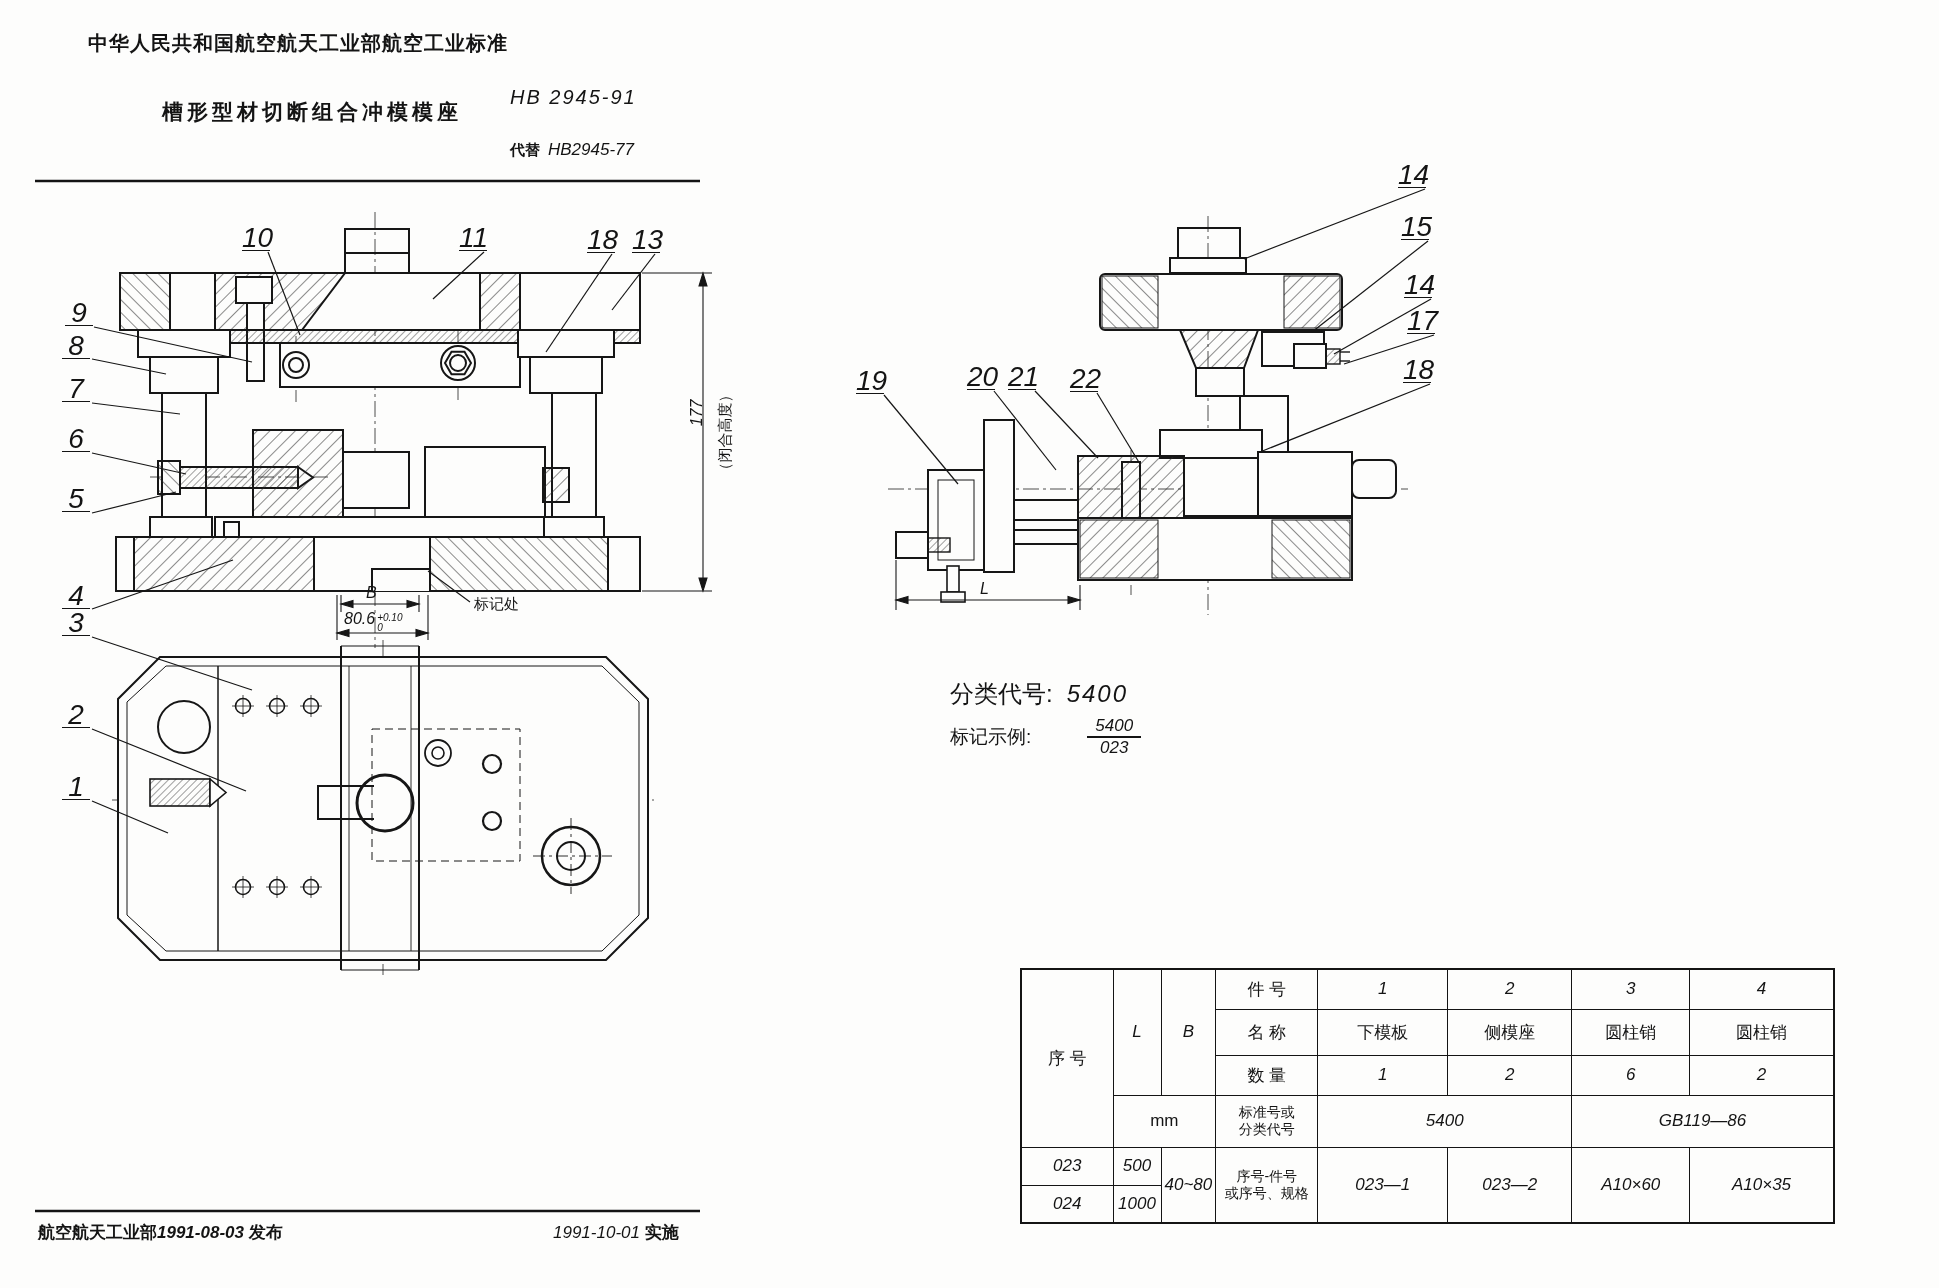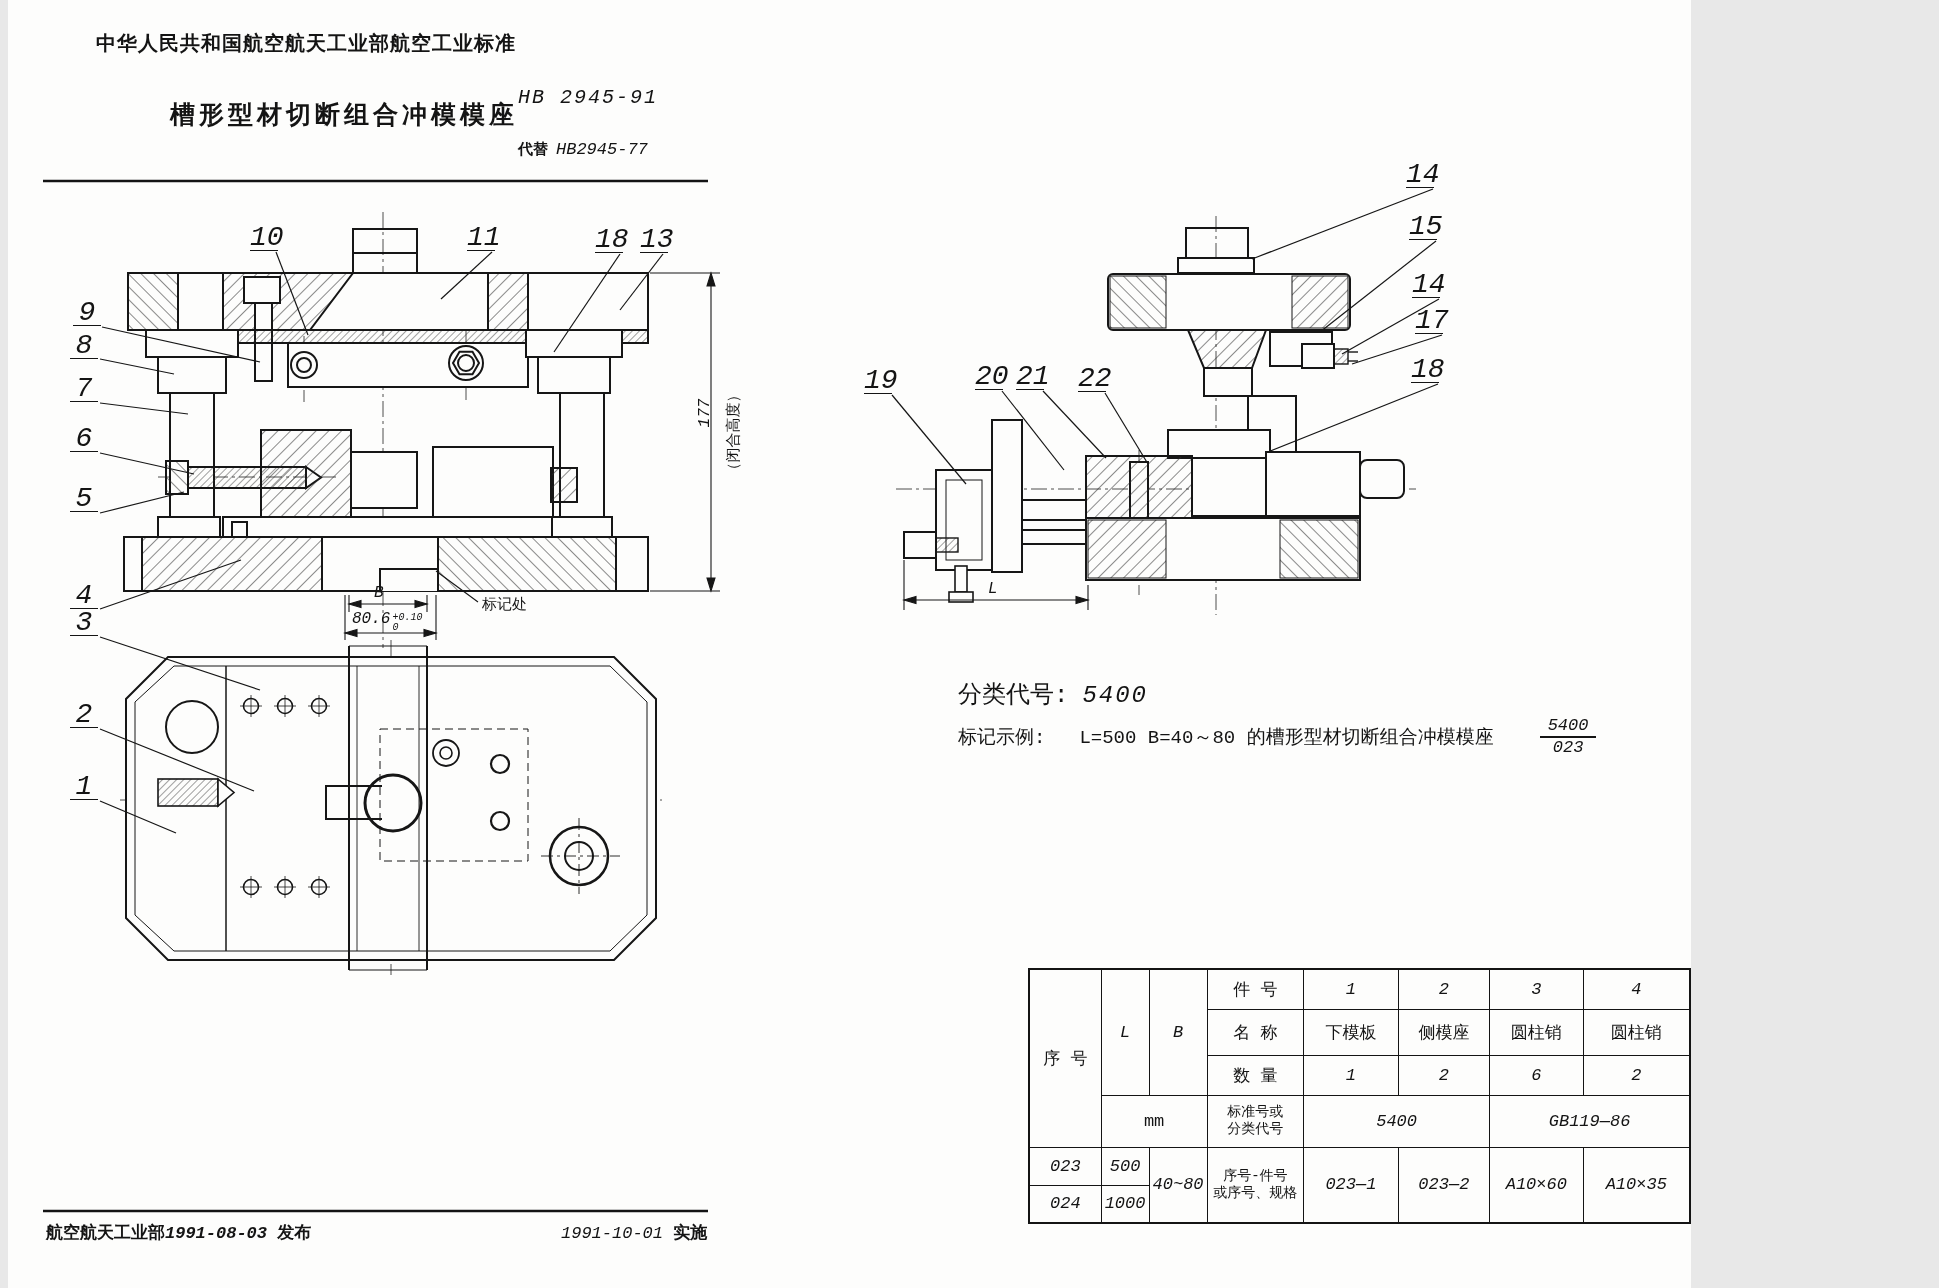--- a/index.html
+++ b/index.html
@@ -1,20 +1,20 @@
 <!DOCTYPE html>
 <html><head>
 <meta charset="utf-8">
 <style>
   html,body{margin:0;padding:0;background:#e8e8e8;}
-  .page{position:relative;width:1683px;height:1288px;background:#fdfdfc;overflow:hidden;
-        font-family:Liberation Mono, monospace;color:#141414;margin-left:8px;}
+  .page{position:relative;width:1939px;height:1288px;background:#fdfdfc;overflow:hidden;
+        font-family:Liberation Sans, sans-serif;color:#141414;}
   .abs{position:absolute;white-space:nowrap;}
   .org{font-size:20px;font-weight:bold;letter-spacing:1px;}
-  .title{font-size:25px;font-weight:bold;letter-spacing:4px;}
+  .title{font-size:21px;font-weight:bold;letter-spacing:4px;}
   .stdno{font-size:20px;font-style:italic;letter-spacing:2px;}
   .repl-label{font-size:15px;font-weight:bold;}
   .repl-no{font-size:17px;font-style:italic;margin-left:8px;}
   .co{position:absolute;width:28px;text-align:center;font-size:28px;font-style:italic;
       border-bottom:1.6px solid #141414;line-height:24px;}
   .dim{position:absolute;font-size:16px;font-style:italic;}
   .dimcn{position:absolute;font-size:15px;}
   .vert{transform:rotate(-90deg);transform-origin:center center;text-align:center;}
   .tol{display:inline-flex;flex-direction:column;font-size:10px;line-height:10px;
        vertical-align:3px;margin-left:2px;font-style:italic;}
@@ -326,21 +326,20 @@
   <span class="co" style="left:967px;top:365px;">20</span>
   <span class="co" style="left:1008px;top:365px;">21</span>
   <span class="co" style="left:1070px;top:367px;">22</span>
   <div class="dim" style="left:980px;top:580px;">L</div>
 
   <div class="abs clsline" style="left:950px;top:678px;">
     <span>分类代号:</span><span class="val">5400</span>
   </div>
   <div class="abs mark-line" style="left:950px;top:716px;">
     <span class="lbl">标记示例:</span>
-    <span>L=500  B=40～80 的槽形型材切断组合冲模模座</span>
     <span class="frac">
       <span class="num">5400</span>
       <span>023</span>
     </span>
   </div>
 
   <table class="ptable abs" style="left:1020px;top:968px;">
     <colgroup>
       <col style="width:92px">
         <col style="width:48px">

